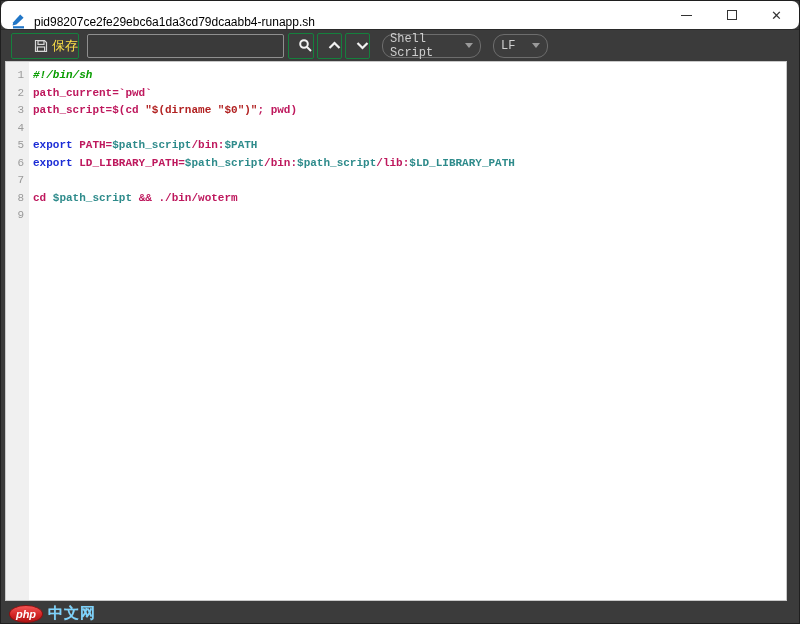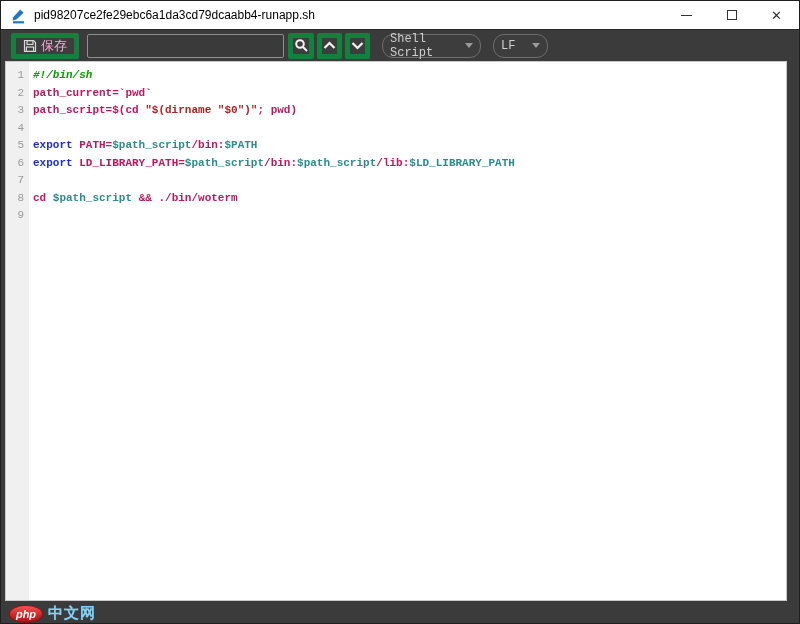--- a/index.html
+++ b/index.html
@@ -10,22 +10,23 @@
     width: 800px; height: 624px;
     background: var(--chrome-bg, #3b3b3b);
     border: 1px solid #1f1f1f;
     display: flex; flex-direction: column;
   }
 
   
   .titlebar {
     height: 28px; flex: 0 0 28px;
     background: var(--titlebar-bg, #ffffff);
-    display: flex; align-items: center;
+    display: flex; align-items: flex-end;
     padding-left: 9px;
+    border-radius: 7px;
   }
   .app-icon { width: 17px; height: 17px; display: block; }
   .title-text { font-size: 12px; color: #000; margin-left: 7px; white-space: nowrap; }
   .win-controls { margin-left: auto; display: flex; height: 100%; }
   .win-btn {
     width: 45px; height: 100%;
     display: flex; align-items: center; justify-content: center;
     background: transparent; border: none; cursor: default;
   }
   .glyph-min { width: 11px; height: 1px; background: #333; display: block; }
@@ -36,23 +37,23 @@
   .toolbar {
     height: 32px; flex: 0 0 32px;
     background: var(--chrome-bg, #3b3b3b);
     display: flex; align-items: center;
     padding-left: 10px;
     border-top: 1px solid #2a2a2a;
   }
   .tb-btn {
     height: 26px;
     background: #3d3d3d;
-    border: 5px solid #15803d; border-radius: 2px;
-    color: #f9a8d4;
-    display: flex; align-items: center; justify-content: center;
+    border: 1px solid #15803d; border-radius: 2px;
+    color: #fde047;
+    display: flex; align-items: center; justify-content: flex-end;
   }
   .save-btn { width: 68px; gap: 4px; font-size: 13px; }
   .search-input {
     width: 197px; height: 24px; margin-left: 8px;
     background: #3a3a3a; border: 1px solid #8f8f8f; border-radius: 2px;
     color: #ddd; font-size: 13px; padding: 0 5px; outline: none;
   }
   .icon-btn { width: 26px; margin-left: 4px; }
   .nav-btn { width: 25px; margin-left: 3px; }
   .combo {

